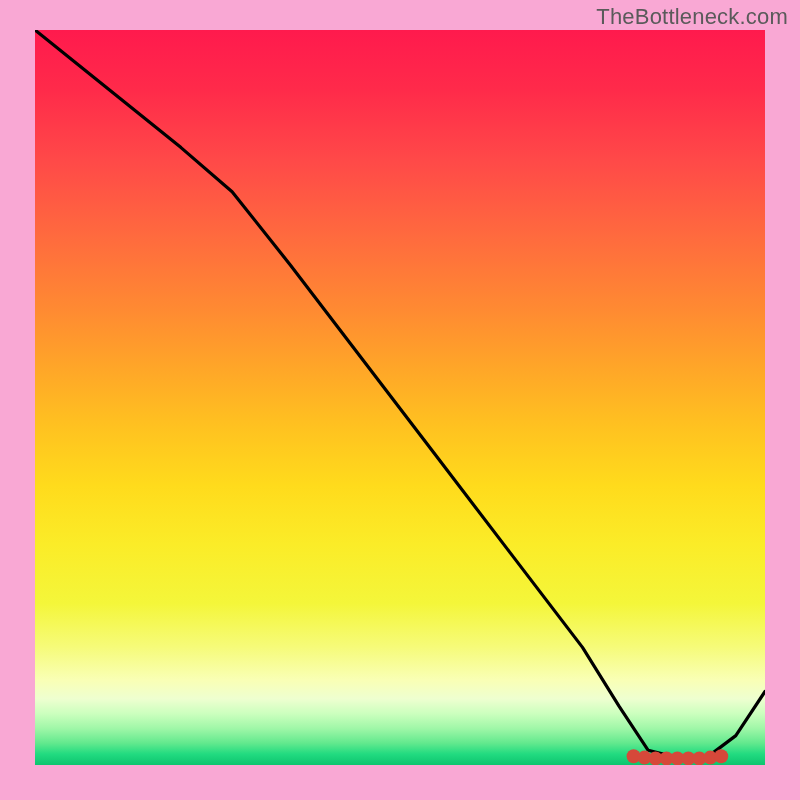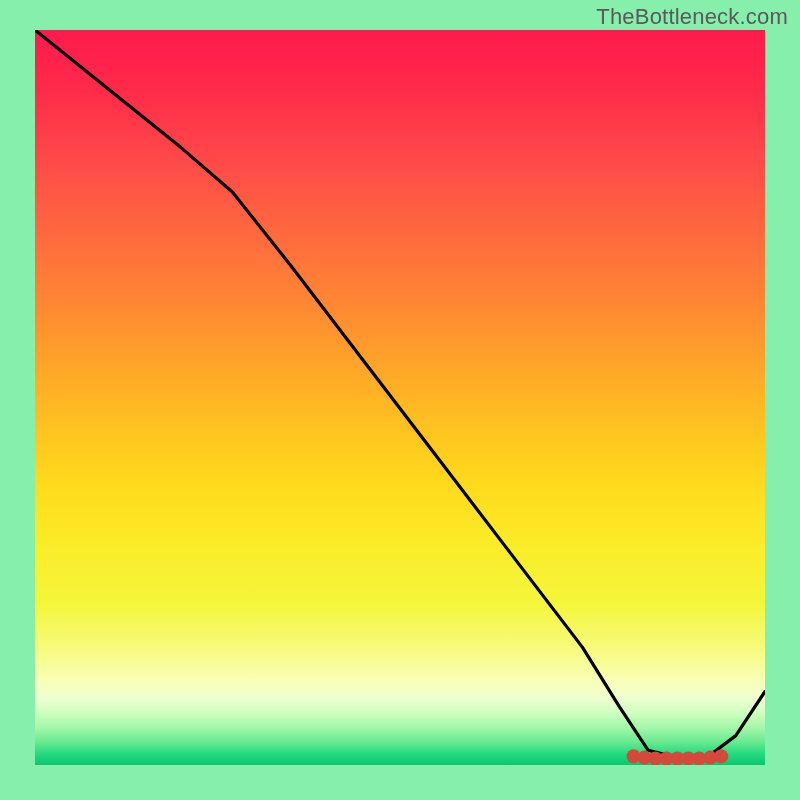--- a/index.html
+++ b/index.html
@@ -8,21 +8,21 @@
     width: 800px;
     height: 800px;
     background: #000;
     overflow: hidden;
     font-family: Arial, Helvetica, sans-serif;
   }
   .frame {
     position: relative;
     width: 800px;
     height: 800px;
-    background: #86efac;
+    background: #f9a8d4;
   }
   .watermark {
     position: absolute;
     top: 4px;
     right: 12px;
     color: #5a5a5a;
     font-size: 22px;
     font-weight: 400;
     letter-spacing: 0.2px;
     z-index: 50;

